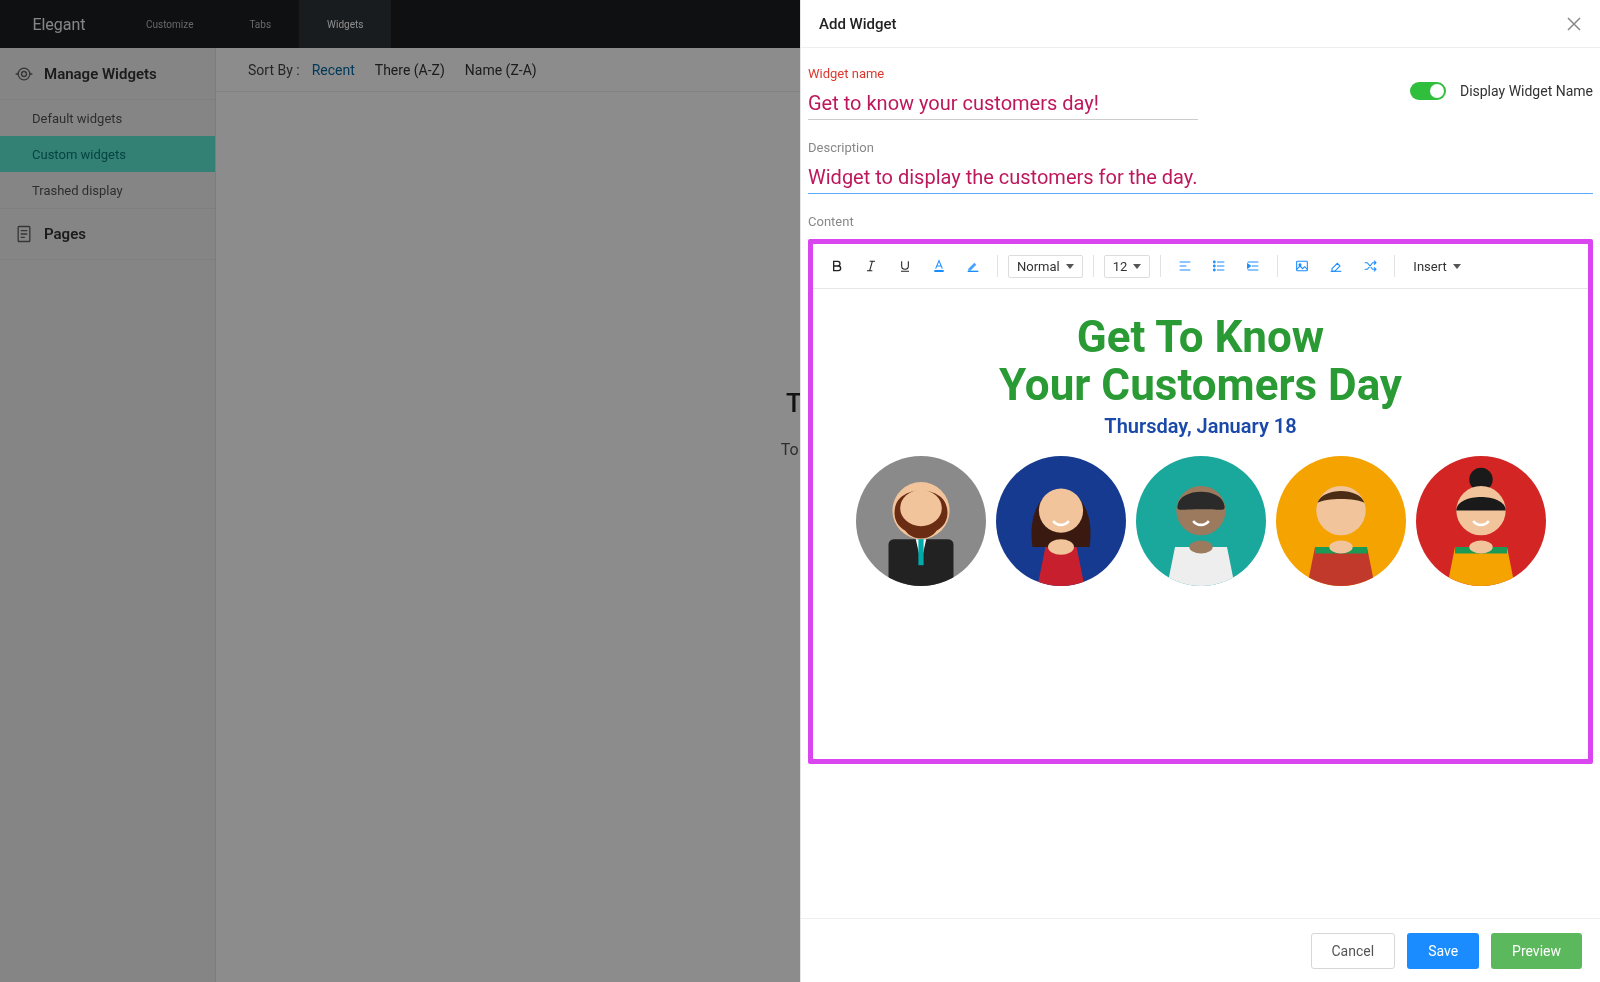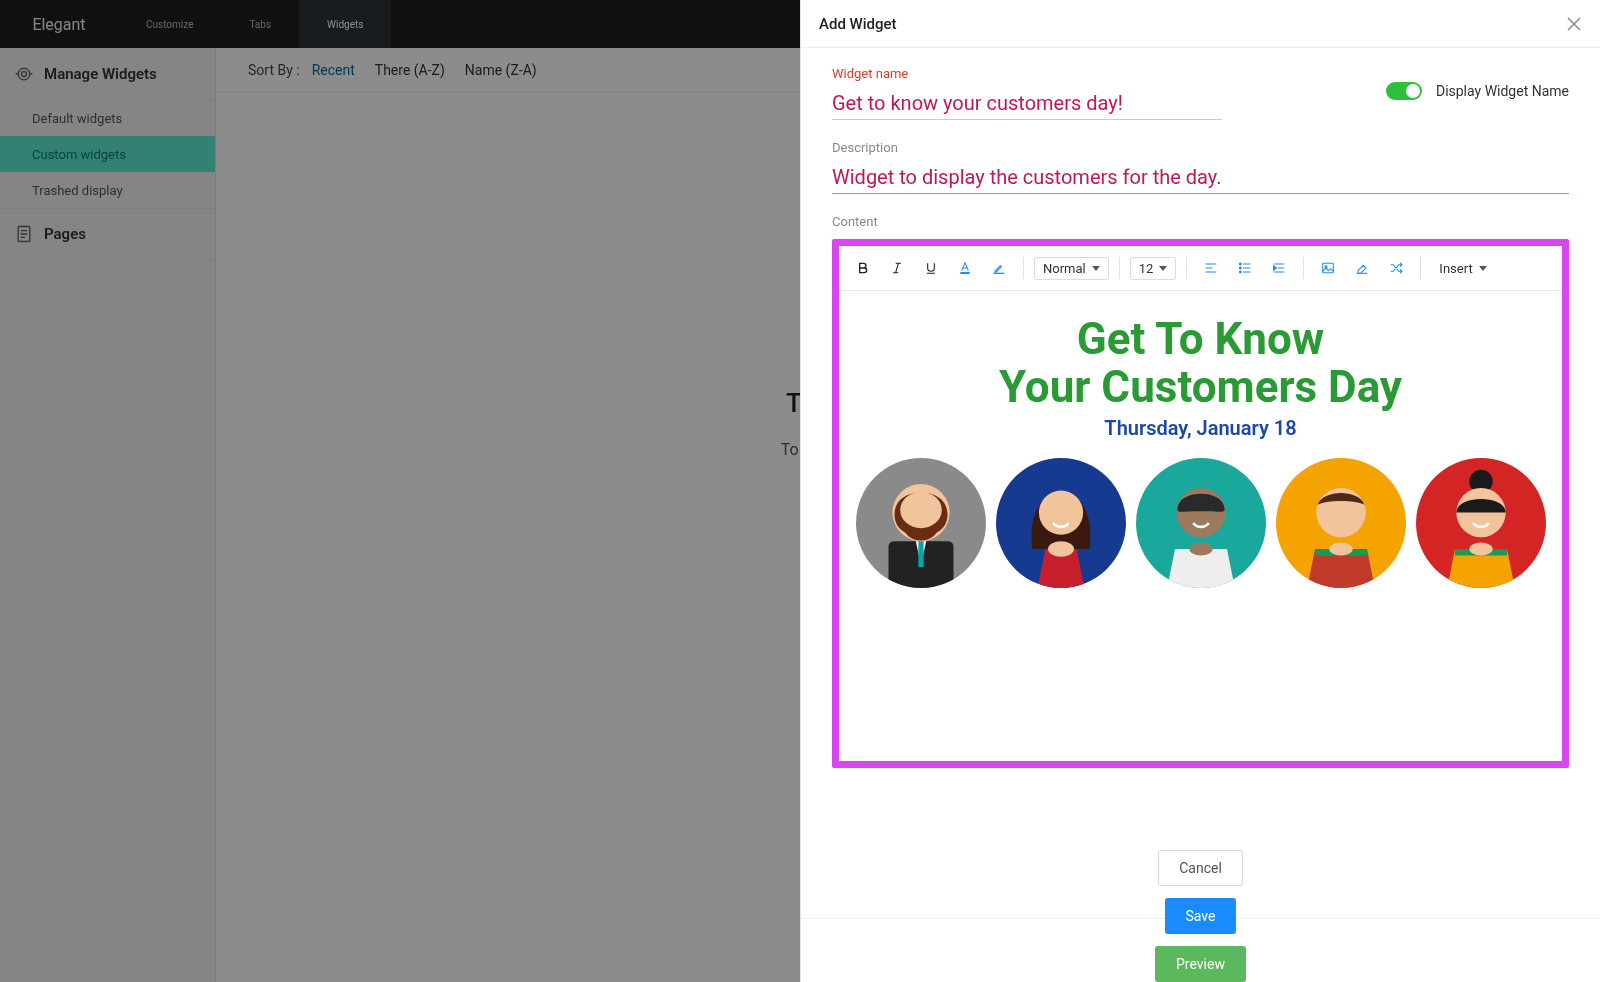--- a/index.html
+++ b/index.html
@@ -36,53 +36,53 @@
 .empty .addbtn { background: #1a8cff; color: #fff; border: none; padding: 10px 22px; font-size: 14px; border-radius: 2px; cursor: pointer; }
 
 
 .scrim { position: absolute; inset: 0; background: rgba(0,0,0,.45); }
 
 
 .drawer { position: absolute; top: 0; right: 0; bottom: 0; width: 800px; background: #fff; border-left: 1px solid #e5e5e5; display: flex; flex-direction: column; }
 .drawer-header { height: 48px; display: flex; align-items: center; justify-content: space-between; padding: 0 18px; border-bottom: 1px solid #eee; }
 .drawer-header h3 { font-size: 15px; font-weight: 500; color: #222; }
 .closex { width: 16px; height: 16px; cursor: pointer; color: #888; }
-.drawer-body { flex: 1; overflow: auto; padding: 18px 31px 0; }
+.drawer-body { flex: 1; overflow: auto; padding: 18px 7px 0; }
 
 .field-row { display: flex; align-items: flex-start; margin-bottom: 20px; }
 .field-col { flex: 1; }
 .field-label { font-size: 13px; color: #888; margin-bottom: 6px; display: block; }
 .field-label.error { color: #d93a2f; }
 .text-input { width: 390px; border: none; border-bottom: 1px solid #ccc; font-size: 20px; padding: 4px 0; color: #be185d; outline: none; }
 .text-input.long { width: 100%; border-bottom: 1px solid #5aa9ff; }
 
 .toggle-row { display: flex; align-items: center; margin-left: 40px; margin-top: 16px; }
 .toggle { width: 36px; height: 18px; border-radius: 9px; background: #2fbf3c; position: relative; margin-right: 14px; cursor: pointer; }
 .toggle .knob { width: 14px; height: 14px; border-radius: 50%; background: #fff; position: absolute; top: 2px; right: 2px; }
 .toggle-label { font-size: 14px; color: #333; }
 
 .content-label { font-size: 13px; color: #888; margin: 6px 0 10px; display: block; }
 
-.editor { border: 7px solid #d946ef; border-radius: 2px; }
+.editor { border: 5px solid #d946ef; border-radius: 2px; }
 .toolbar { display: flex; align-items: center; padding: 8px 10px; border-bottom: 1px solid #e6e6e6; gap: 6px; flex-wrap: wrap; }
 .tbtn { width: 28px; height: 28px; display: flex; align-items: center; justify-content: center; color: #333; cursor: pointer; border-radius: 3px; }
 .tbtn svg { width: 16px; height: 16px; }
 .tsep { width: 1px; height: 22px; background: #e2e2e2; margin: 0 4px; }
 .tselect { display: flex; align-items: center; border: 1px solid #ddd; padding: 3px 8px; font-size: 13px; color: #333; cursor: pointer; border-radius: 2px; }
 .tselect .car { margin-left: 6px; }
 .insert { display:flex; align-items:center; font-size: 13px; color:#333; cursor:pointer; margin-left: 8px; }
 .insert .car { margin-left: 6px; }
 
 .canvas { min-height: 470px; padding: 24px 14px; display:flex; flex-direction:column; align-items:center; }
 .banner-title { font-size: 44px; font-weight: 700; color: #2a9a35; text-align:center; line-height:1.1; }
 .banner-sub { font-size: 20px; font-weight: 600; color: #1b49a9; text-align:center; margin-top: 4px; }
 .avatars { display:flex; gap: 10px; margin-top: 18px; }
 .av { width: 130px; height: 130px; border-radius: 50%; position: relative; overflow:hidden; }
 
-.drawer-footer { height: 64px; border-top: 1px solid #eee; display:flex; align-items:center; justify-content:flex-end; padding: 0 18px; gap: 12px; flex-direction: column; }
+.drawer-footer { height: 64px; border-top: 1px solid #eee; display:flex; align-items:center; justify-content:flex-end; padding: 0 18px; gap: 12px; }
 .btn { padding: 9px 20px; font-size: 14px; border-radius: 3px; cursor: pointer; border:1px solid transparent; }
 .btn.secondary { background:#fff; border-color:#d7d7d7; color:#555; }
 .btn.primary { background:#1a8cff; color:#fff; }
 .btn.success { background:#5cb85c; color:#fff; }
 
 
 .car { width:0; height:0; border-left:4px solid transparent; border-right:4px solid transparent; border-top:5px solid #555; }
 </style>
 </head>
 <body>

